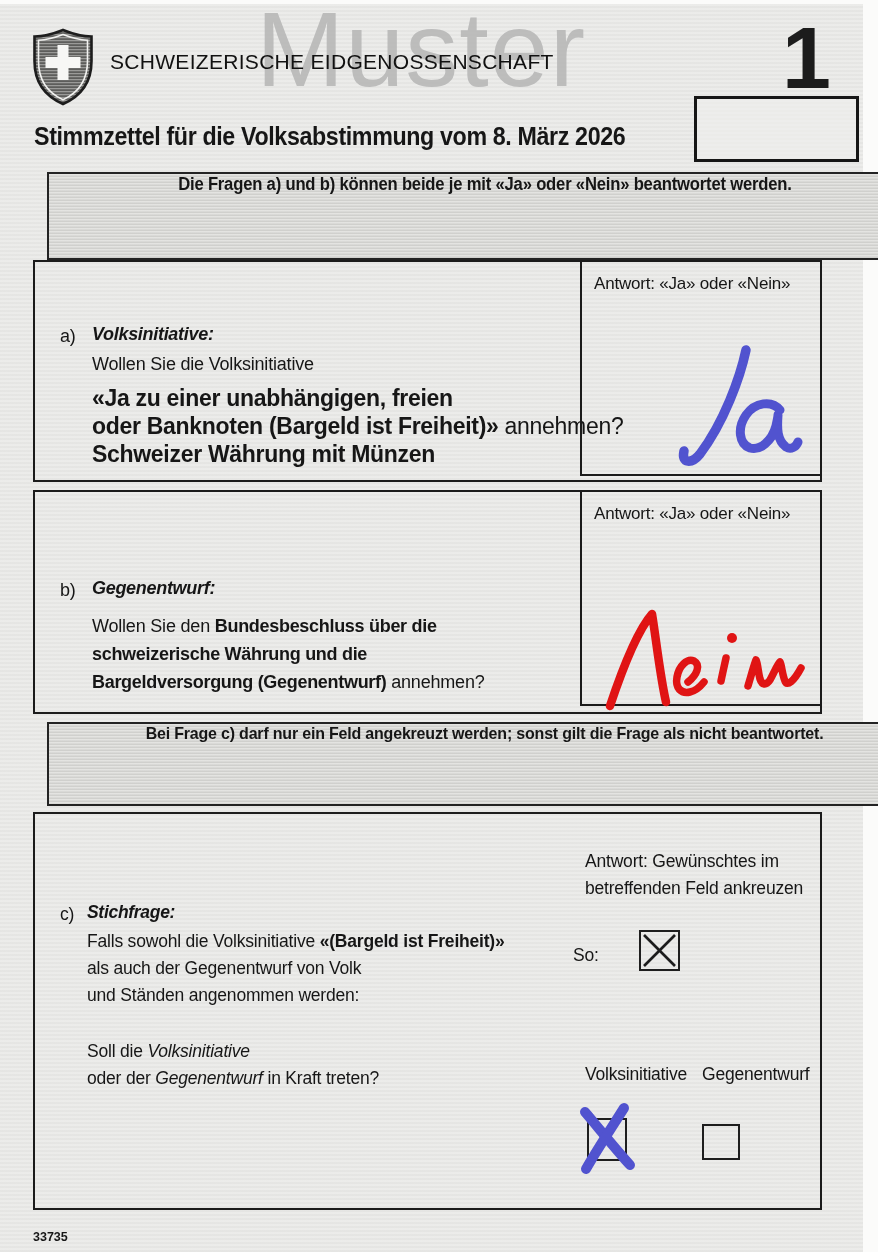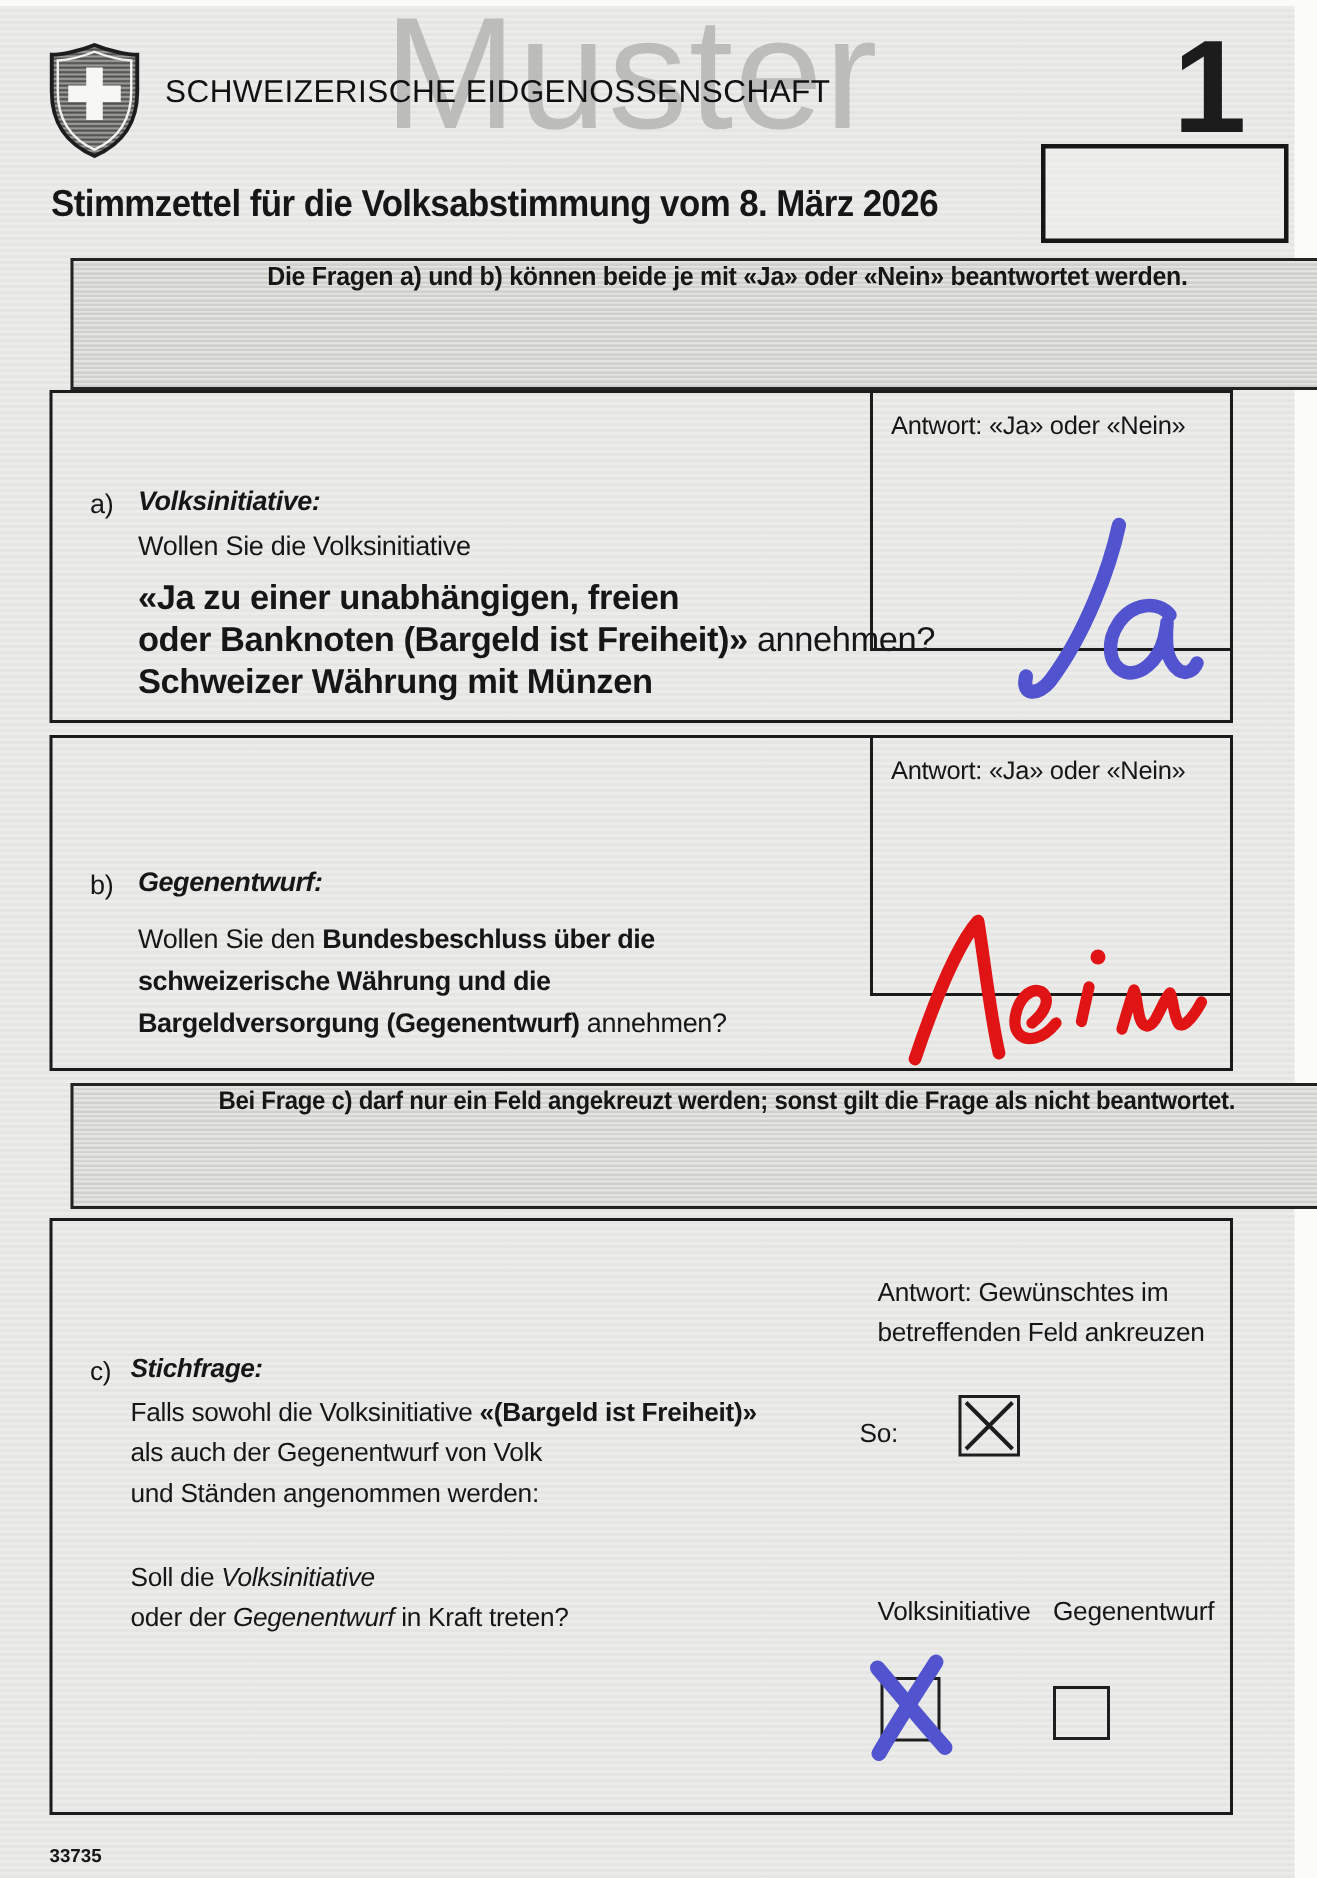--- a/index.html
+++ b/index.html
@@ -20,21 +20,21 @@
 
   
   .banner{left:47px;width:875px;border:2px solid #232323;box-sizing:border-box;
           background:#d9d9d6;
           background-image:repeating-linear-gradient(180deg,rgba(255,255,255,.28) 0 1px,rgba(0,0,0,.045) 2px 3px);
           display:flex;align-items:flex-start;justify-content:center;}
   .banner .txt{font-size:17.5px;font-weight:bold;transform:scaleX(0.95);white-space:nowrap;}
 
   
   .qsection{left:33px;width:789px;border:2px solid #1b1b1b;box-sizing:border-box;background:transparent;}
-  .anscell{position:absolute;top:0;left:545px;right:0;height:172px;border-left:2px solid #1b1b1b;
+  .anscell{position:absolute;top:0;left:545px;right:0;height:214px;border-left:2px solid #1b1b1b;
            border-bottom:2px solid #1b1b1b;box-sizing:border-box;}
   .anshead{position:absolute;left:12px;top:12px;font-size:17px;white-space:nowrap;}
   .qlabel{font-size:18px;}
   .kind{font-size:18px;font-weight:bold;font-style:italic;letter-spacing:-0.3px;}
   .qtext{font-size:18px;line-height:27px;}
   .qbold{font-size:23px;font-weight:bold;line-height:28px;letter-spacing:-0.3px;}
   .qbold b,.qtext b{letter-spacing:-0.3px;}
   .nowrap{white-space:nowrap;}
   svg{overflow:visible;display:block;}
 

